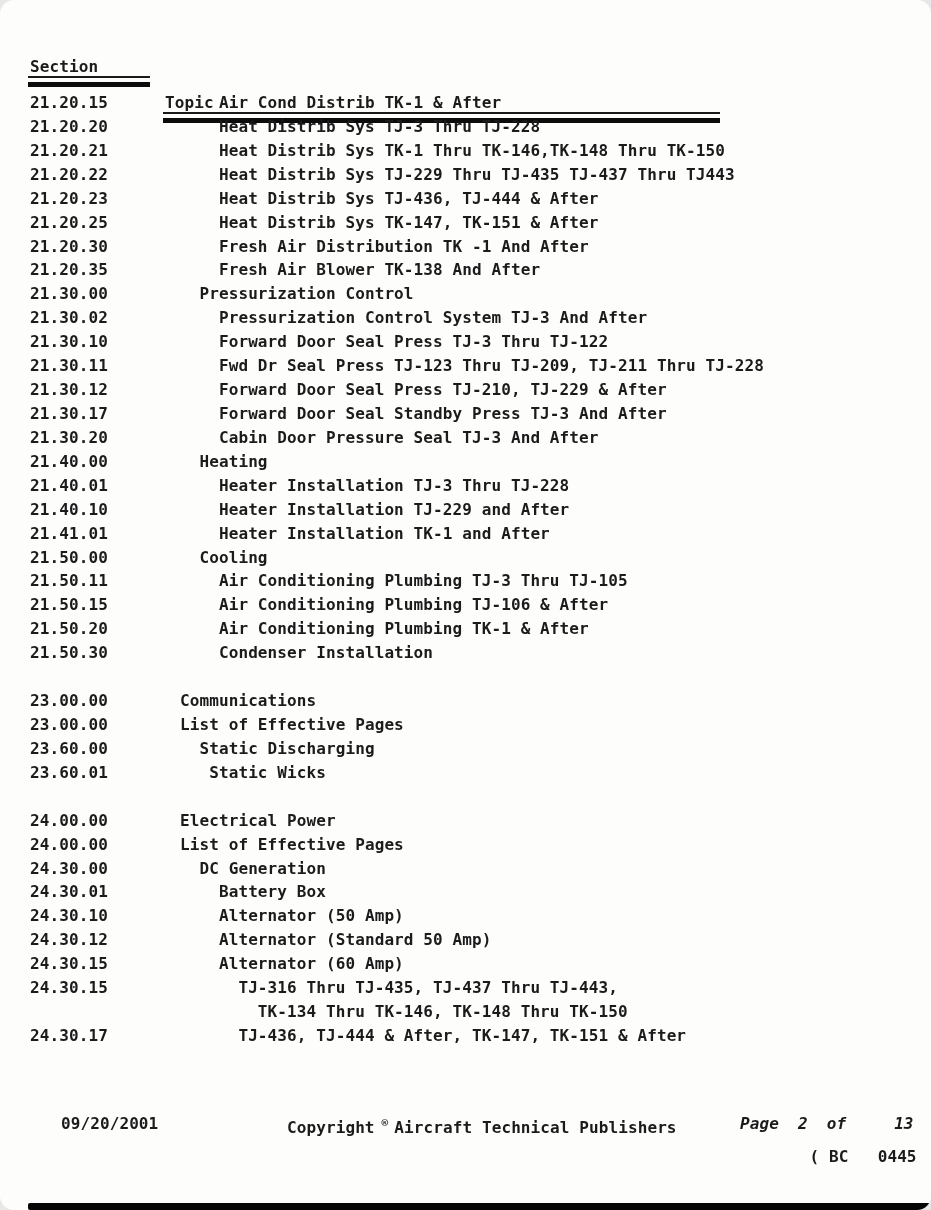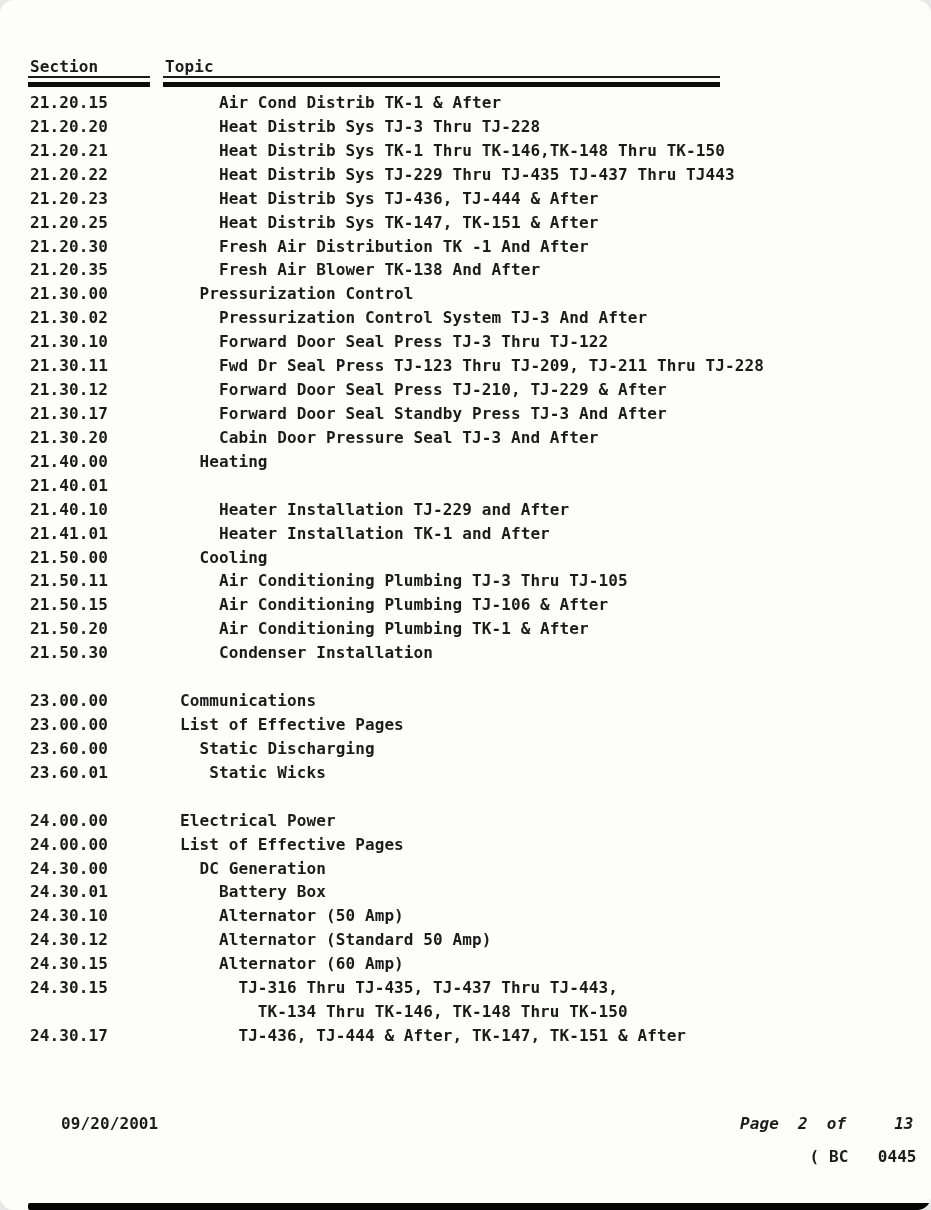--- a/index.html
+++ b/index.html
@@ -12,21 +12,21 @@
     font-weight:bold;
     color:#1b1b1b;
     font-size:16px;
     letter-spacing:0.1px;
     border-radius:14px;
   }
   
   .colhead{position:absolute;top:57px;left:30px;display:flex;}
   .colhead .cell{position:relative;height:30px;}
   .colhead .cell.section{width:120px;margin-right:15px;}
-  .colhead .cell.topic{width:555px;}
+  .colhead .cell.topic{width:555px;margin-top:36px;}
   .colhead .cell::before{ 
     content:"";position:absolute;left:-2px;right:0;top:19px;height:2px;background:#1b1b1b;
   }
   .colhead .cell::after{ 
     content:"";position:absolute;left:-2px;right:0;top:25px;height:5px;background:#0c0c0c;
   }
   
   #toc-rows{position:absolute;top:91px;left:30px;width:880px;}
   .row{display:flex;height:23.93px;line-height:23.93px;white-space:pre;gap:15px;}
   .row .sec{width:135px;flex:0 0 135px;}
@@ -68,21 +68,21 @@
       <div class="row"><span class="sec">21.20.30</span><span class="topic">    Fresh Air Distribution TK -1 And After</span></div>
       <div class="row"><span class="sec">21.20.35</span><span class="topic">    Fresh Air Blower TK-138 And After</span></div>
       <div class="row"><span class="sec">21.30.00</span><span class="topic">  Pressurization Control</span></div>
       <div class="row"><span class="sec">21.30.02</span><span class="topic">    Pressurization Control System TJ-3 And After</span></div>
       <div class="row"><span class="sec">21.30.10</span><span class="topic">    Forward Door Seal Press TJ-3 Thru TJ-122</span></div>
       <div class="row"><span class="sec">21.30.11</span><span class="topic">    Fwd Dr Seal Press TJ-123 Thru TJ-209, TJ-211 Thru TJ-228</span></div>
       <div class="row"><span class="sec">21.30.12</span><span class="topic">    Forward Door Seal Press TJ-210, TJ-229 &amp; After</span></div>
       <div class="row"><span class="sec">21.30.17</span><span class="topic">    Forward Door Seal Standby Press TJ-3 And After</span></div>
       <div class="row"><span class="sec">21.30.20</span><span class="topic">    Cabin Door Pressure Seal TJ-3 And After</span></div>
       <div class="row"><span class="sec">21.40.00</span><span class="topic">  Heating</span></div>
-      <div class="row"><span class="sec">21.40.01</span></div>
+      <div class="row"><span class="sec">21.40.01</span><span class="topic">    Heater Installation TJ-3 Thru TJ-228</span></div>
       <div class="row"><span class="sec">21.40.10</span><span class="topic">    Heater Installation TJ-229 and After</span></div>
       <div class="row"><span class="sec">21.41.01</span><span class="topic">    Heater Installation TK-1 and After</span></div>
       <div class="row"><span class="sec">21.50.00</span><span class="topic">  Cooling</span></div>
       <div class="row"><span class="sec">21.50.11</span><span class="topic">    Air Conditioning Plumbing TJ-3 Thru TJ-105</span></div>
       <div class="row"><span class="sec">21.50.15</span><span class="topic">    Air Conditioning Plumbing TJ-106 &amp; After</span></div>
       <div class="row"><span class="sec">21.50.20</span><span class="topic">    Air Conditioning Plumbing TK-1 &amp; After</span></div>
       <div class="row"><span class="sec">21.50.30</span><span class="topic">    Condenser Installation</span></div>
       <div class="row"></div>
       <div class="row"><span class="sec">23.00.00</span><span class="topic">Communications</span></div>
       <div class="row"><span class="sec">23.00.00</span><span class="topic">List of Effective Pages</span></div>
@@ -96,18 +96,19 @@
       <div class="row"><span class="sec">24.30.10</span><span class="topic">    Alternator (50 Amp)</span></div>
       <div class="row"><span class="sec">24.30.12</span><span class="topic">    Alternator (Standard 50 Amp)</span></div>
       <div class="row"><span class="sec">24.30.15</span><span class="topic">    Alternator (60 Amp)</span></div>
       <div class="row"><span class="sec">24.30.15</span><span class="topic">      TJ-316 Thru TJ-435, TJ-437 Thru TJ-443,</span></div>
       <div class="row"><span class="sec"></span><span class="topic">        TK-134 Thru TK-146, TK-148 Thru TK-150</span></div>
       <div class="row"><span class="sec">24.30.17</span><span class="topic">      TJ-436, TJ-444 &amp; After, TK-147, TK-151 &amp; After</span></div>
     </div>
 
   <div class="footer">
     <span class="f-date">09/20/2001</span>
+    <span class="f-copy"><span>Copyright</span><span class="regmark">®</span><span>Aircraft Technical Publishers</span></span>
     <span class="f-page"><span>Page</span><span class="num">2</span><span class="of">of</span><span class="total">13</span></span>
     <div class="f-code">( BC   0445  PC )</div>
   </div>
 
   <div class="scan-bar"></div>
 </div>
 
 </body></html>

